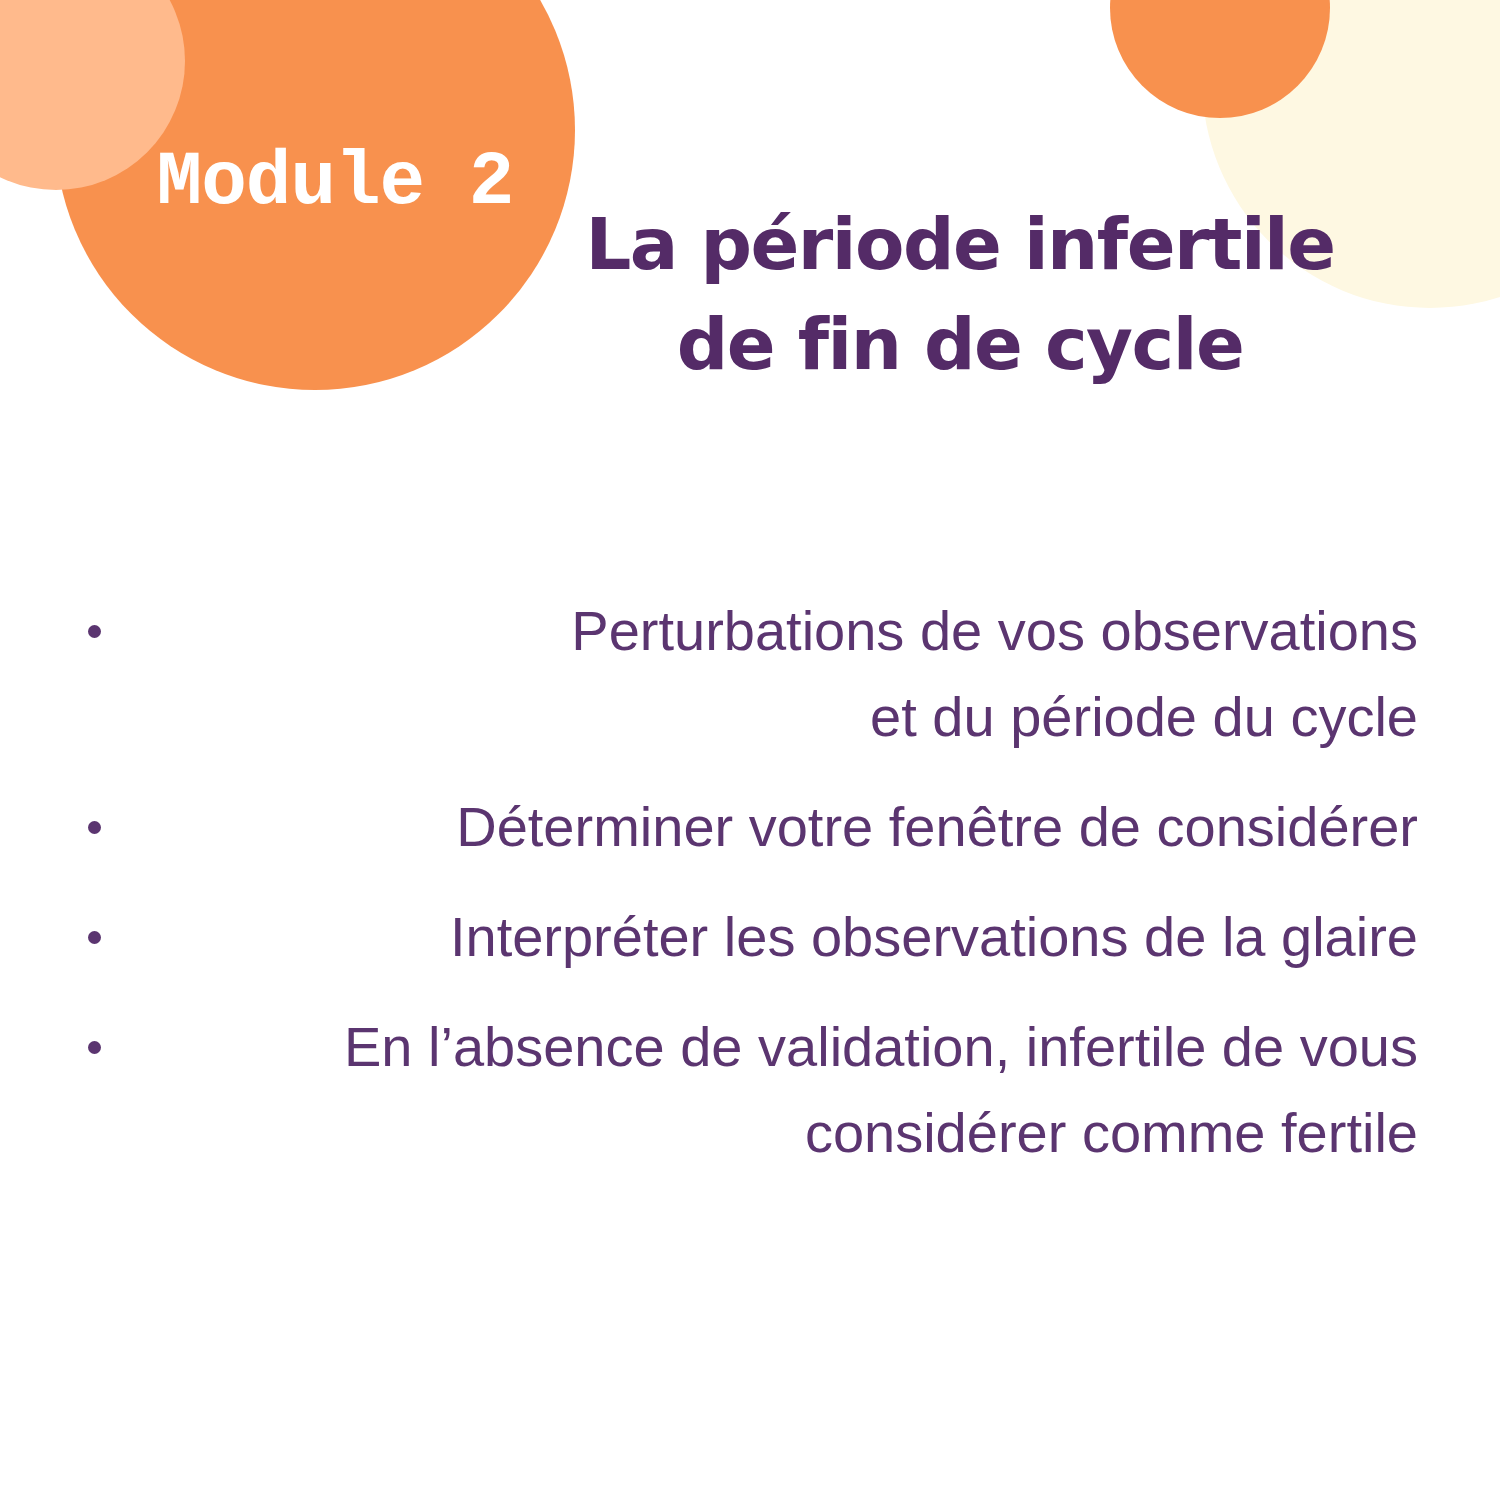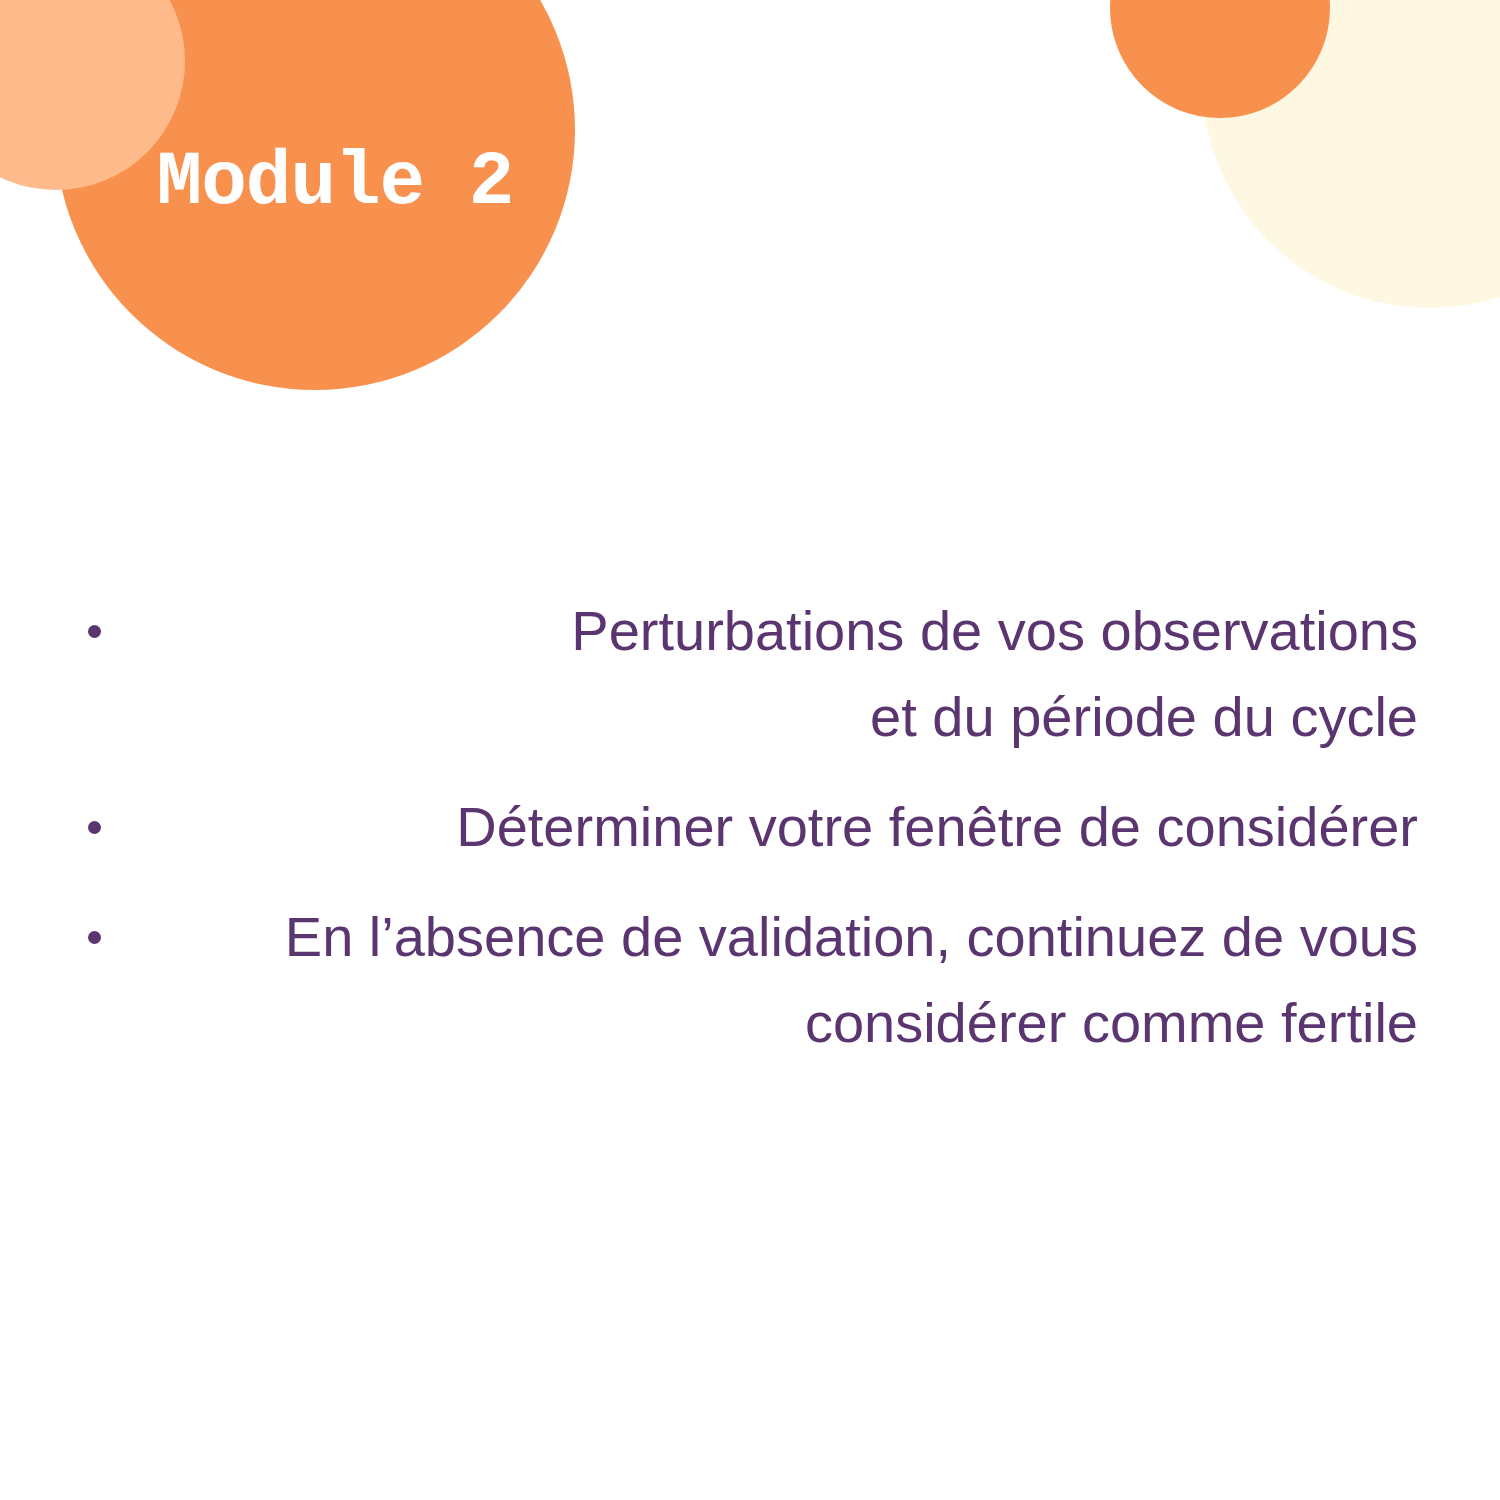--- a/index.html
+++ b/index.html
@@ -102,28 +102,35 @@
 
 <div class="canvas">
 
   <div class="circle circle-cream"></div>
   <div class="circle circle-orange-tr"></div>
   <div class="circle circle-orange-main"></div>
   <div class="circle circle-peach"></div>
 
   <div class="badge-label">Module 2</div>
 
+  <h1 class="page-title">
+    <span class="title-line">La période infertile</span>
+    <span class="title-line">de fin de cycle</span>
+  </h1>
 
   <ul class="agenda-list">
       <li>
         <div>Perturbations de vos observations</div>
         <div>et du période du cycle</div>
       </li>
       <li>
         <div>Déterminer votre fenêtre de considérer</div>
       </li>
       <li>
-        <div>En l’absence de validation, continuez de vous</div>
+        <div>Interpréter les observations de la glaire</div>
+      </li>
+      <li>
+        <div>En l’absence de validation, infertile de vous</div>
         <div>considérer comme fertile</div>
       </li>
     </ul>
 
 </div>
 
 </body></html>

